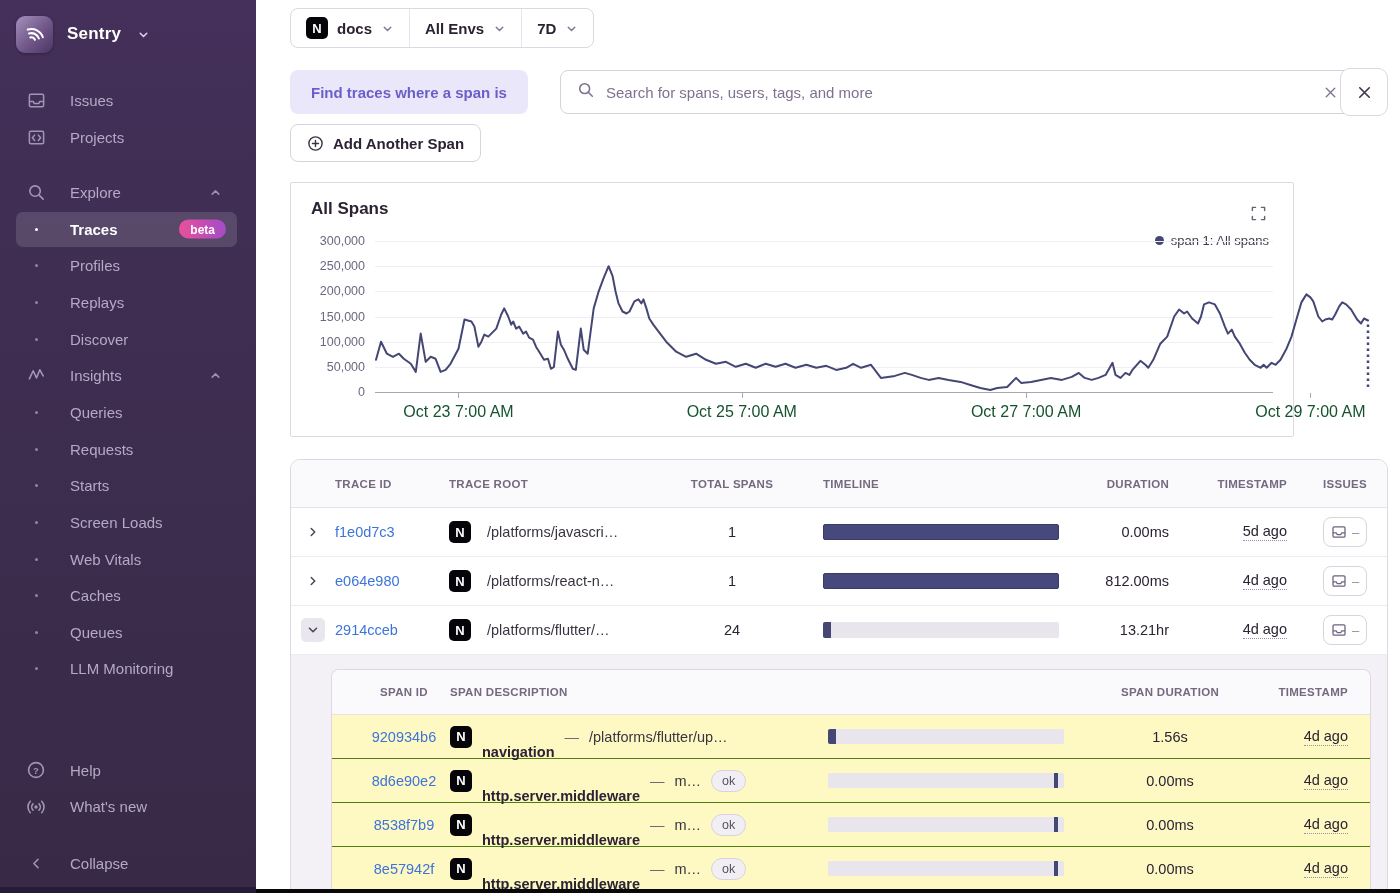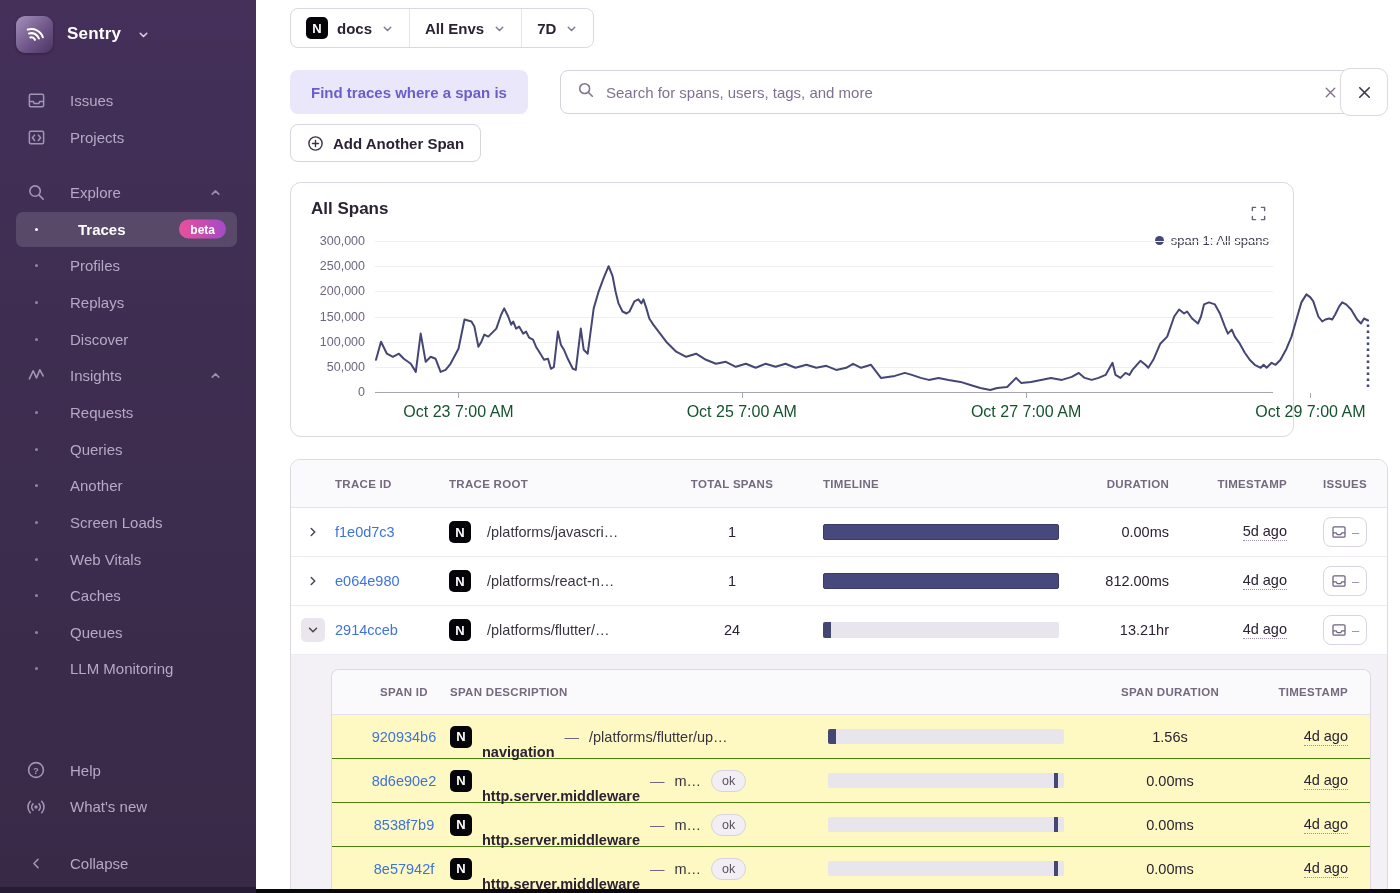--- a/index.html
+++ b/index.html
@@ -22,21 +22,21 @@
   .nav-ico { width:20px; margin-left:26px; display:flex; justify-content:center; color:#a195b4; flex:none; }
   .nav-label { margin-left:24px; white-space:nowrap; }
   .sec-gap { height:18px; }
   .sec-caret { position:absolute; right:34px; color:#9c90af; display:flex; }
   .sub-item { height:36.6px; display:flex; align-items:center; color:#b5a9c5; font-size:15px; position:relative; cursor:pointer; }
   .sub-item .dotcol { width:20px; margin-left:26px; display:flex; justify-content:center; flex:none; }
   .sub-item .dot { width:3px; height:3px; border-radius:50%; background:#9184a4; }
   .sub-item .nav-label { margin-left:24px; position:relative; }
   .sub-item.active::before { content:""; position:absolute; top:1px; bottom:1px; left:16px; right:19px;
     background:rgba(255,255,255,.13); border-radius:7px; }
-  .sub-item.active { color:#fff; font-weight:700;gap:8px; }
+  .sub-item.active { color:#fff; font-weight:700; }
   .sub-item.active .dot { background:#fff; }
   .beta-badge { position:absolute; right:30px; top:50%; transform:translateY(-50%);
     background:linear-gradient(90deg,#e9509c,#a44bc6); color:#fff; font-size:12px; font-weight:700;
     padding:2.5px 11px; border-radius:11px; }
   .side-footer { position:absolute; top:752px; left:0; right:0; }
   .side-footer .nav-item { height:36.5px; }
   .collapse-row { position:absolute; top:845px; left:0; right:0; }
   .side-strip { position:absolute; bottom:0; left:0; width:256px; height:6px; background:#261c35; }
 
   
@@ -62,21 +62,21 @@
   .search-clear { color:#564b63; display:flex; cursor:pointer; padding:4px; }
   .x-btn { position:absolute; left:1084px; top:68px; width:48px; height:48px; border:1px solid #dcd7e1; border-radius:10px;
     background:#fff; display:flex; align-items:center; justify-content:center; color:#3d3348; cursor:pointer; }
   .add-span { position:absolute; left:34px; top:124px; height:38px; display:inline-flex; align-items:center; gap:9px;
     padding:0 16px; border:1px solid #d8d3de; border-radius:8px; background:#fff; font-size:15px; font-weight:700;
     color:#2b2233; cursor:pointer; font-family:"Liberation Sans",sans-serif; }
   .add-span svg { color:#3d3348; }
 
   
   .chart-panel { position:absolute; left:34px; top:182px; width:1004px; height:255px;
-    border:1px solid #ddd8e2; border-radius:11px; background:#fff; }
+    border:1px solid #ddd8e2; border-radius:2px; background:#fff; }
   .chart-title { position:absolute; left:20px; top:16px; font-size:17px; font-weight:700; color:#2b2233; }
   .fs-btn { position:absolute; right:26px; top:22px; color:#6b6175; cursor:pointer; display:flex; }
   .legend { position:absolute; right:24px; top:50px; display:flex; align-items:center; gap:7px; cursor:pointer; }
   .legend-dot { width:9px; height:9px; border-radius:50%; background:#444674; }
   .legend-label { font-size:13px; color:#433c4d; }
   .gridline { position:absolute; left:84px; right:20px; height:1px; background:#f0edf4; }
   .axisline { position:absolute; left:84px; right:20px; height:1px; background:#aba4b4; }
   .ytick { position:absolute; left:0; width:74px; text-align:right; font-size:12.5px; color:#6f6680; }
   .xtick { position:absolute; transform:translateX(-50%); font-size:16px; color:#14532d; white-space:nowrap; }
   .xtickmark { position:absolute; width:1px; height:5px; background:#aba4b4; }
@@ -225,33 +225,33 @@
           <svg width="13" height="13" viewBox="0 0 16 16" fill="none" stroke="currentColor" stroke-width="2" stroke-linecap="round" stroke-linejoin="round">
               <path d="M4 10l4-4 4 4"></path>
             </svg>
         </span>
       </div>
       <div id="insights-items">
           <div class="sub-item">
             <span class="dotcol">
               <i class="dot"></i>
             </span>
+            <span class="nav-label">Queries</span>
+          </div>
+          <div class="sub-item">
+            <span class="dotcol">
+              <i class="dot"></i>
+            </span>
             <span class="nav-label">Requests</span>
           </div>
           <div class="sub-item">
             <span class="dotcol">
               <i class="dot"></i>
             </span>
-            <span class="nav-label">Queries</span>
-          </div>
-          <div class="sub-item">
-            <span class="dotcol">
-              <i class="dot"></i>
-            </span>
-            <span class="nav-label">Another</span>
+            <span class="nav-label">Starts</span>
           </div>
           <div class="sub-item">
             <span class="dotcol">
               <i class="dot"></i>
             </span>
             <span class="nav-label">Screen Loads</span>
           </div>
           <div class="sub-item">
             <span class="dotcol">
               <i class="dot"></i>

